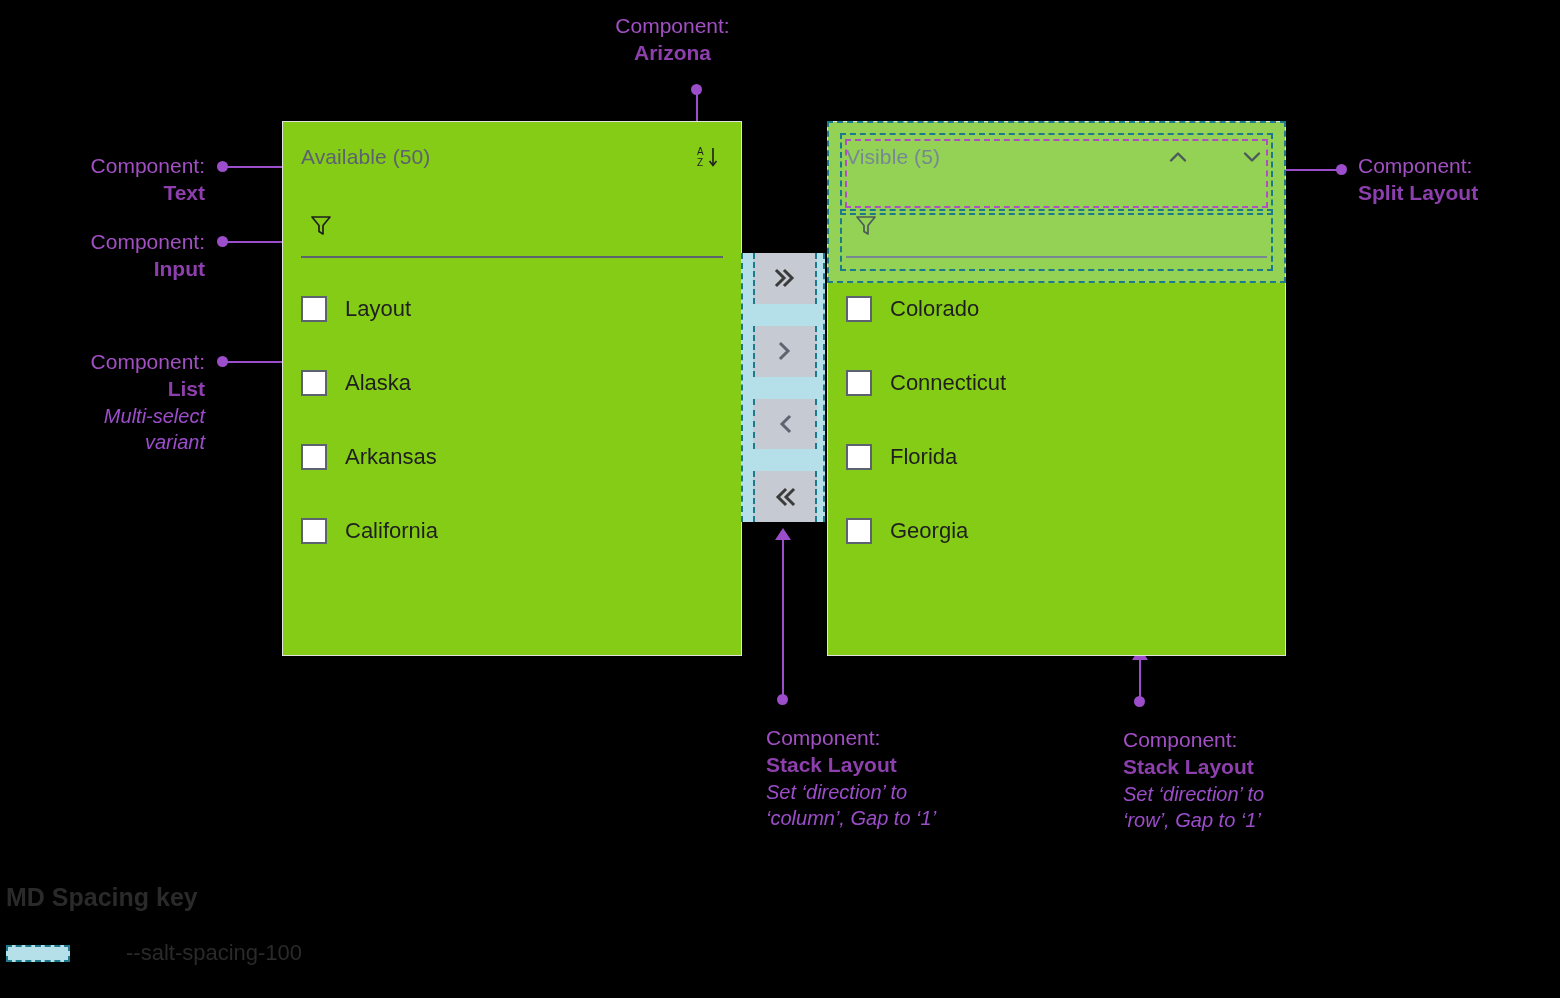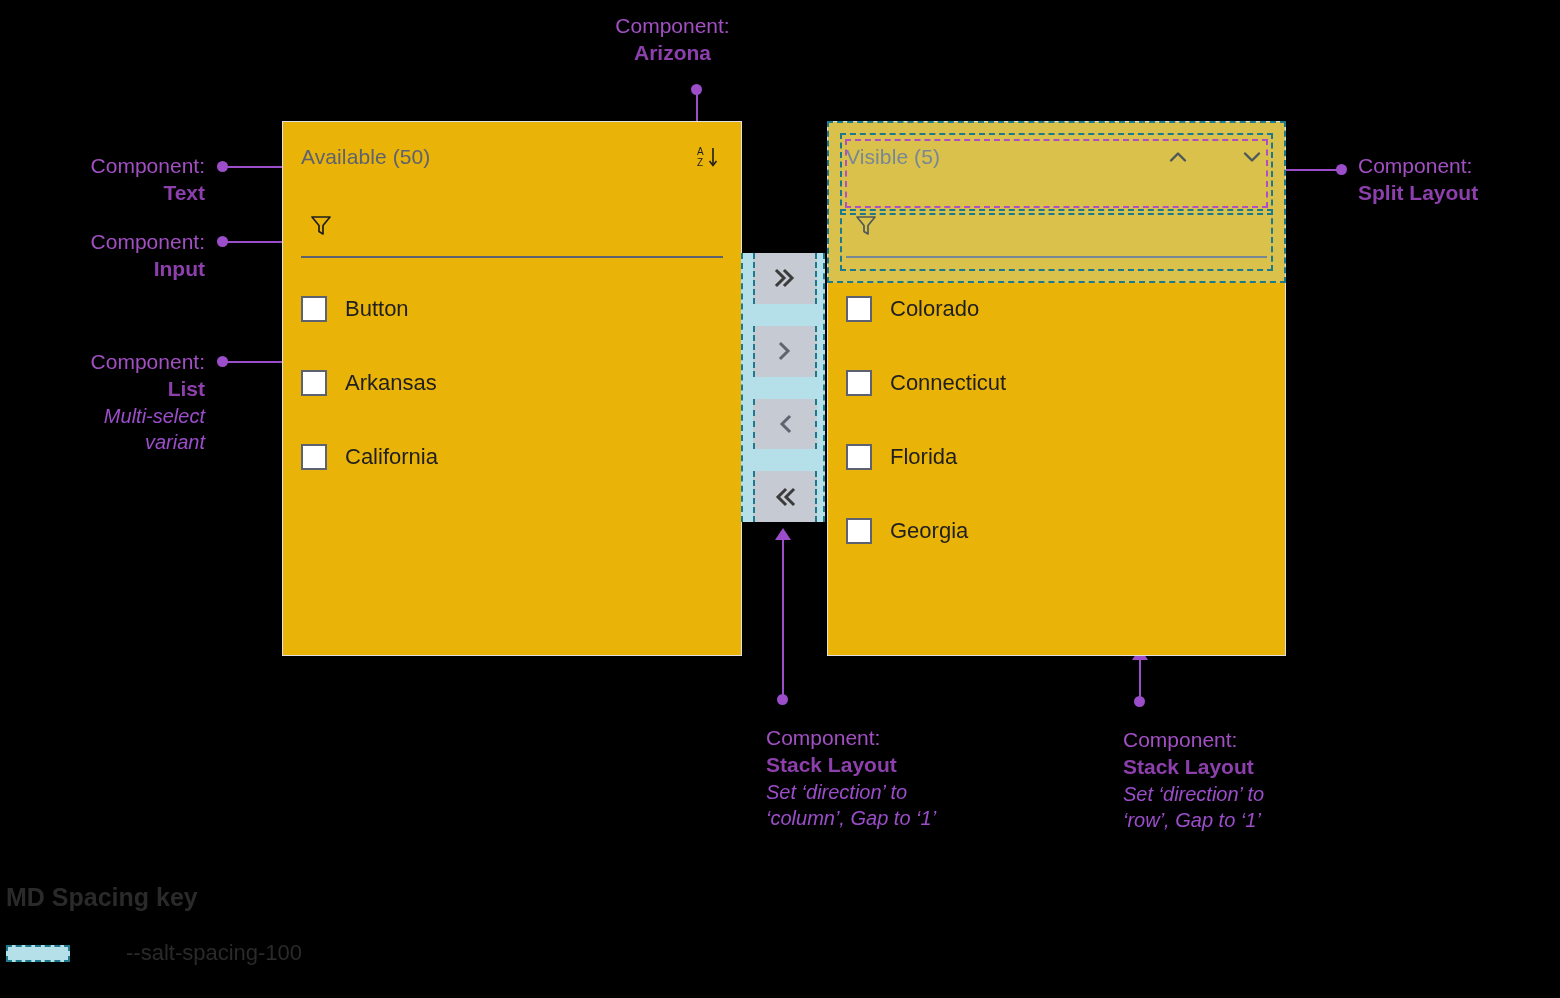--- a/index.html
+++ b/index.html
@@ -42,21 +42,21 @@
     position: absolute; width: 0; height: 0;
   }
   .arrow-r { border-top: 7px solid transparent; border-bottom: 7px solid transparent; border-left: 11px solid #9b4dca; }
   .arrow-l { border-top: 7px solid transparent; border-bottom: 7px solid transparent; border-right: 11px solid #9b4dca; }
   .arrow-d { border-left: 8px solid transparent; border-right: 8px solid transparent; border-top: 12px solid #9b4dca; }
   .arrow-u { border-left: 8px solid transparent; border-right: 8px solid transparent; border-bottom: 12px solid #9b4dca; }
 
   
   .panel {
     position: absolute;
-    background: #eab308;
+    background: #84cc16;
     border: 1px solid #e0e0e0;
   }
   #panel-available { left: 282px; top: 121px; width: 460px; height: 535px; }
   #panel-visible   { left: 827px; top: 121px; width: 459px; height: 535px; }
 
   .panel-header {
     position: absolute;
     left: 0; top: 0; right: 0;
     height: 70px;
     display: flex;
@@ -267,21 +267,25 @@
         <svg width="24" height="24" viewBox="0 0 24 24" aria-hidden="true">
           <path d="M3 4 H21 L14 12.5 V21 L10 18.5 V12.5 Z" fill="none" stroke="#1f1f1f" stroke-width="1.7" stroke-linejoin="round"></path>
         </svg>
       </span>
       <span></span>
     </div>
 
     <div class="list">
       <div class="list-item">
         <span class="cbox"></span>
-        <span class="item-label">Button</span>
+        <span class="item-label">Layout</span>
+      </div>
+      <div class="list-item">
+        <span class="cbox"></span>
+        <span class="item-label">Alaska</span>
       </div>
       <div class="list-item">
         <span class="cbox"></span>
         <span class="item-label">Arkansas</span>
       </div>
       <div class="list-item">
         <span class="cbox"></span>
         <span class="item-label">California</span>
       </div>
     </div>

